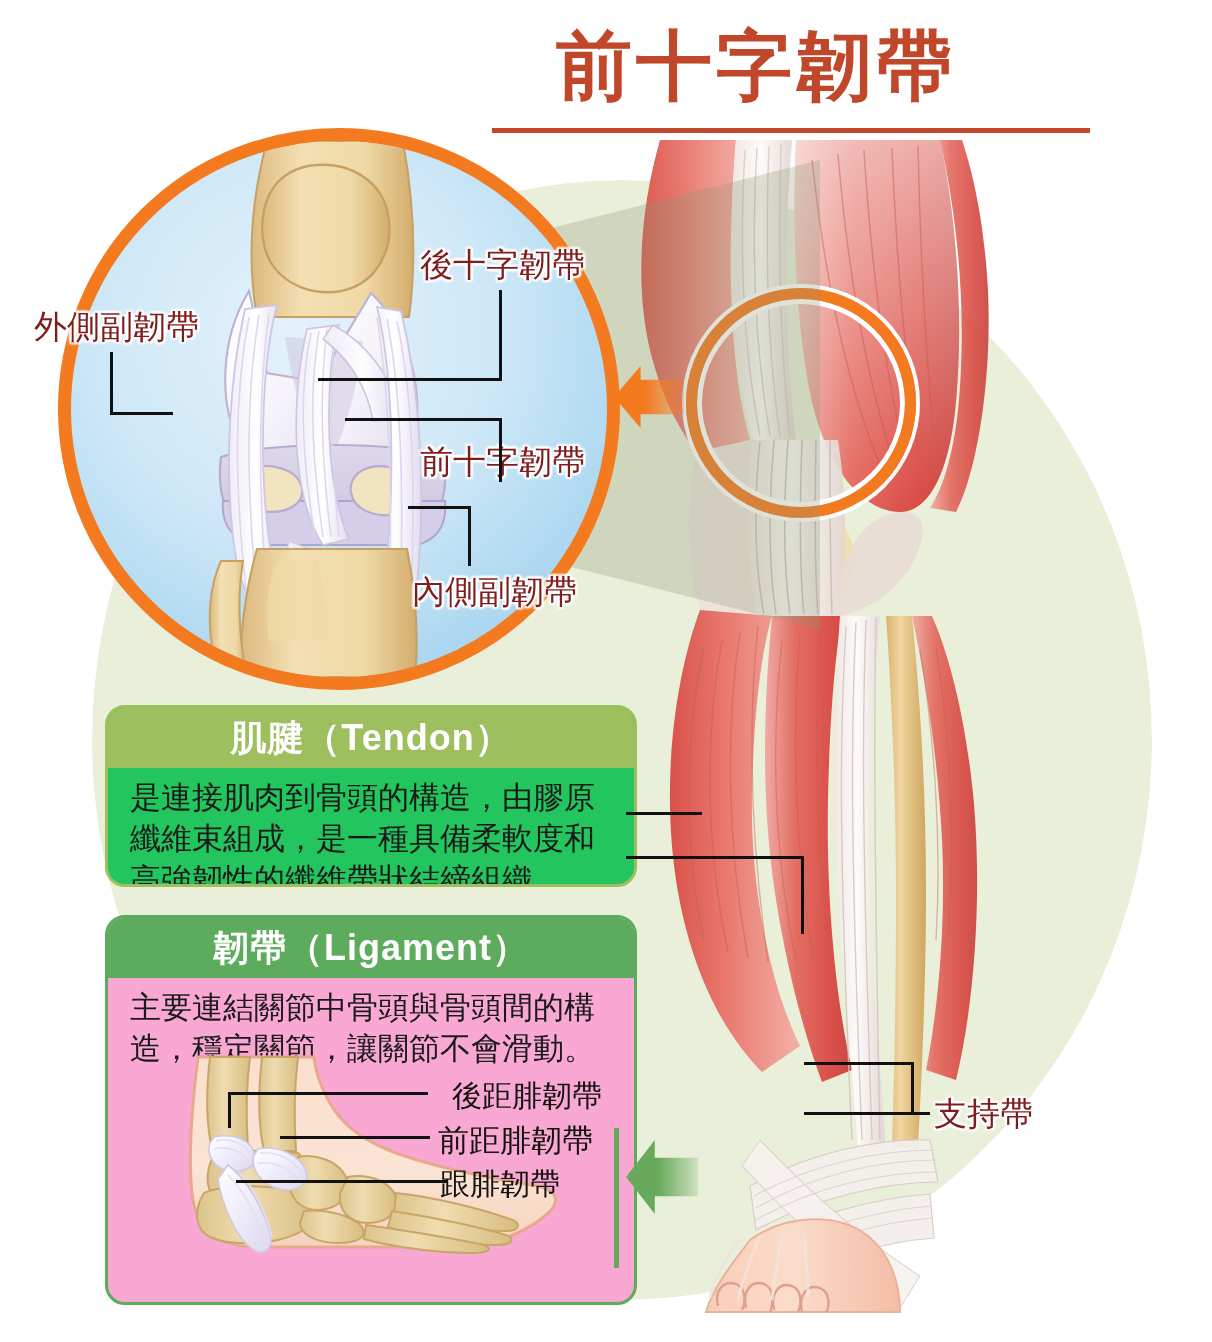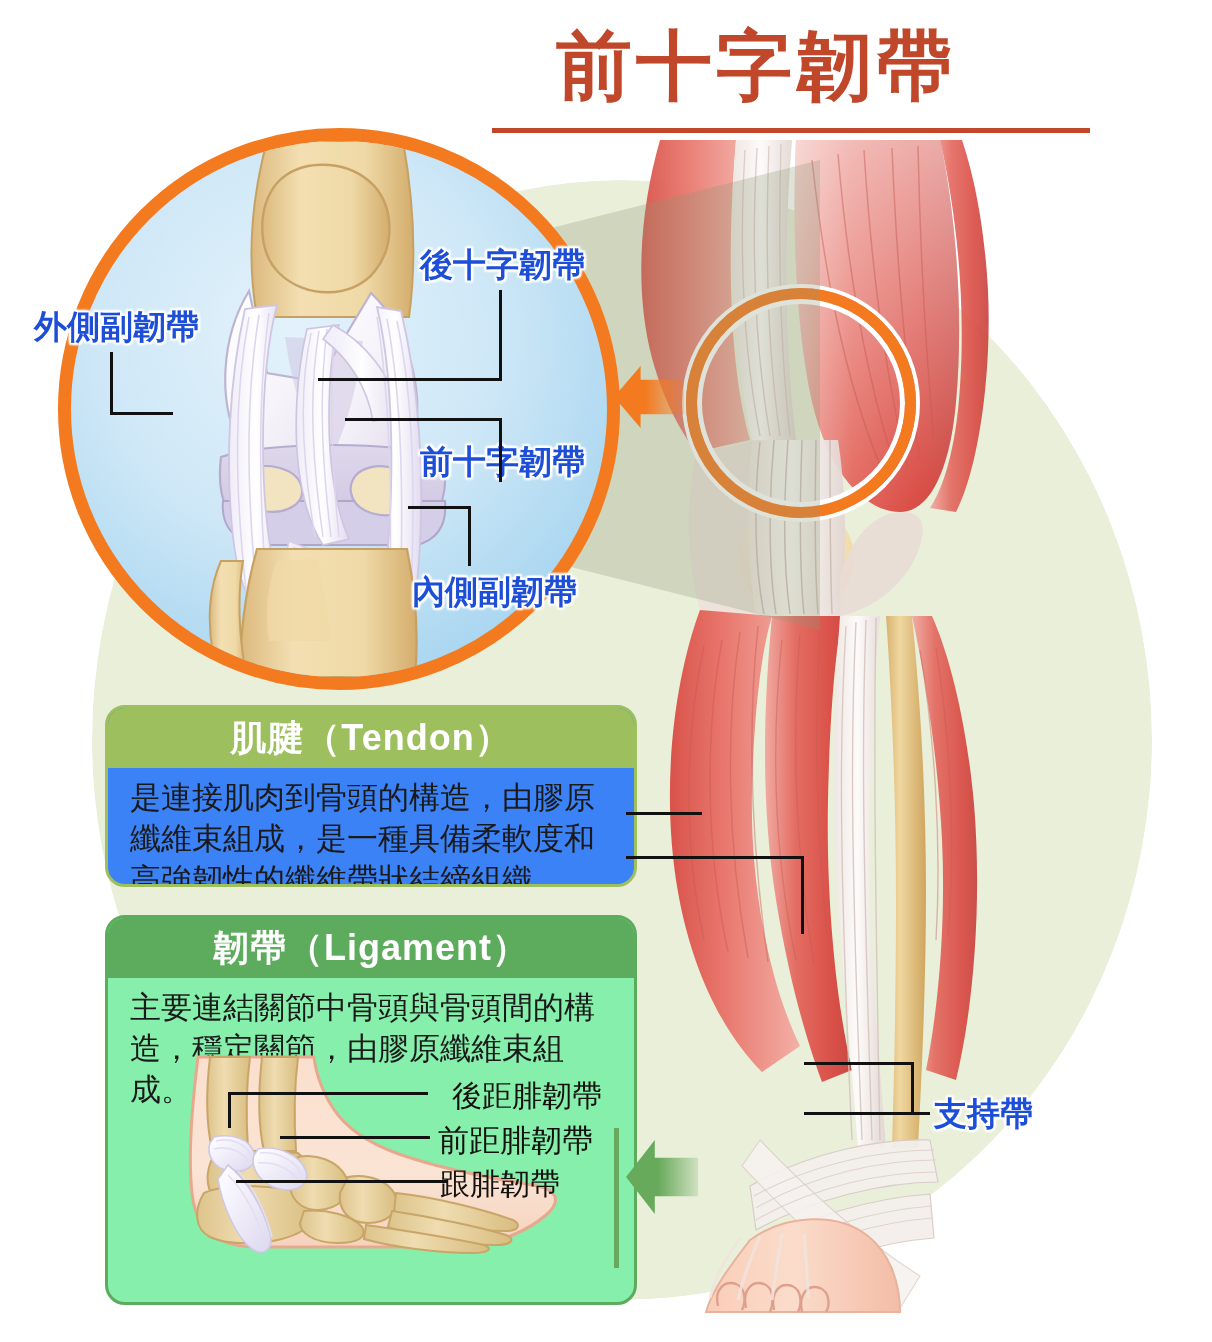--- a/index.html
+++ b/index.html
@@ -18,44 +18,44 @@
   
   #zoom-cone{left:300px;top:160px;width:520px;height:470px;
              background:rgba(140,150,120,.28);
              clip-path:polygon(100% 0%,100% 100%,0% 72%,0% 28%);}
   
   #knee-circle{left:58px;top:128px;width:562px;height:562px;border-radius:50%;
       background:radial-gradient(circle at 42% 36%,#e3f2fb 0%,#cfe8f7 42%,#a9d6f0 78%,#9bcdea 100%);
       border:13px solid #f47a20;box-sizing:border-box;overflow:hidden;}
   
   
-  .lbl{font-size:33px;color:#1d4ed8;white-space:nowrap;
+  .lbl{font-size:33px;color:#7f1d1d;white-space:nowrap;
        text-shadow:2px 0 2px #fff,-2px 0 2px #fff,0 2px 2px #fff,0 -2px 2px #fff,
-                   2px 2px 2px #fff,-2px -2px 2px #fff,2px -2px 2px #fff,-2px 2px 2px #fff;font-weight:bold;}
+                   2px 2px 2px #fff,-2px -2px 2px #fff,2px -2px 2px #fff,-2px 2px 2px #fff;}
   .lead{background:#111;position:absolute;}
   
   #knee-ring{left:686px;top:288px;width:230px;height:230px;border-radius:50%;
              border:11px solid #f47a20;box-sizing:border-box;
              box-shadow:0 0 0 5px #ffffff inset,0 0 0 4px #ffffff;}
   
   #orange-arrow{left:614px;top:366px;width:70px;height:62px;
       background:linear-gradient(to left,rgba(244,122,32,.25),#f47a20 55%);
       clip-path:polygon(100% 22%,38% 22%,38% 0%,0% 50%,38% 100%,38% 78%,100% 78%);}
   #green-arrow{left:626px;top:1140px;width:72px;height:74px;
       background:linear-gradient(to left,rgba(104,170,92,.20),#68aa5c 55%);
       clip-path:polygon(100% 24%,40% 24%,40% 0%,0% 50%,40% 100%,40% 76%,100% 76%);}
   #green-arrow-bar{left:614px;top:1128px;width:5px;height:140px;background:#68aa5c;}
   
   .card{border-radius:20px;overflow:hidden;box-sizing:border-box;}
   #card-tendon{left:105px;top:705px;width:532px;height:182px;
-               border:3px solid #9dbf5e;background:#3b82f6;}
+               border:3px solid #9dbf5e;background:#22c55e;}
   #card-tendon .hd{background:#9dbf5e;height:60px;line-height:60px;text-align:center;
                    color:#fff;font-size:36px;font-weight:bold;letter-spacing:1px;}
   #card-lig{left:105px;top:915px;width:532px;height:390px;
-            border:3px solid #5dab5c;background:#86efac;}
+            border:3px solid #5dab5c;background:#f9a8d4;}
   #card-lig .hd{background:#5dab5c;height:60px;line-height:60px;text-align:center;
                 color:#fff;font-size:36px;font-weight:bold;letter-spacing:1px;}
   .bodytxt{padding:12px 34px 0 22px;font-size:31px;line-height:1.32;color:#1a1a1a;font-family:Liberation Mono, monospace;}
   
   svg{display:block;}
 </style>
 </head>
 <body>
 
 <div class="abs" id="green-bg"></div>
@@ -311,21 +311,21 @@
   <div class="hd">肌腱（Tendon）</div>
   <div class="bodytxt">是連接肌肉到骨頭的構造，由膠原纖維束組成，是一種具備柔軟度和高強韌性的纖維帶狀結締組織。</div>
 </div>
 
 <div class="lead abs" style="left:626px;top:812px;width:76px;height:3px;"></div>
 <div class="lead abs" style="left:626px;top:856px;width:178px;height:3px;"></div>
 <div class="lead abs" style="left:801px;top:856px;width:3px;height:78px;"></div>
 
 <div class="abs card" id="card-lig">
   <div class="hd">韌帶（Ligament）</div>
-  <div class="bodytxt">主要連結關節中骨頭與骨頭間的構造，穩定關節，由膠原纖維束組成。</div>
+  <div class="bodytxt">主要連結關節中骨頭與骨頭間的構造，穩定關節，讓關節不會滑動。</div>
 
   <div style="position:absolute;left:58px;top:135px;width:430px;height:240px;">
   <svg width="430" height="240" viewBox="0 0 430 240">
     <defs>
       <linearGradient id="ab" x1="0" y1="0" x2="1" y2="0">
         <stop offset="0%" stop-color="#ddc48c"></stop>
             <stop offset="40%" stop-color="#efdcb0"></stop>
         <stop offset="100%" stop-color="#d8bd80"></stop>
       </linearGradient>
       <linearGradient id="as" x1="0" y1="0" x2="0" y2="1">

